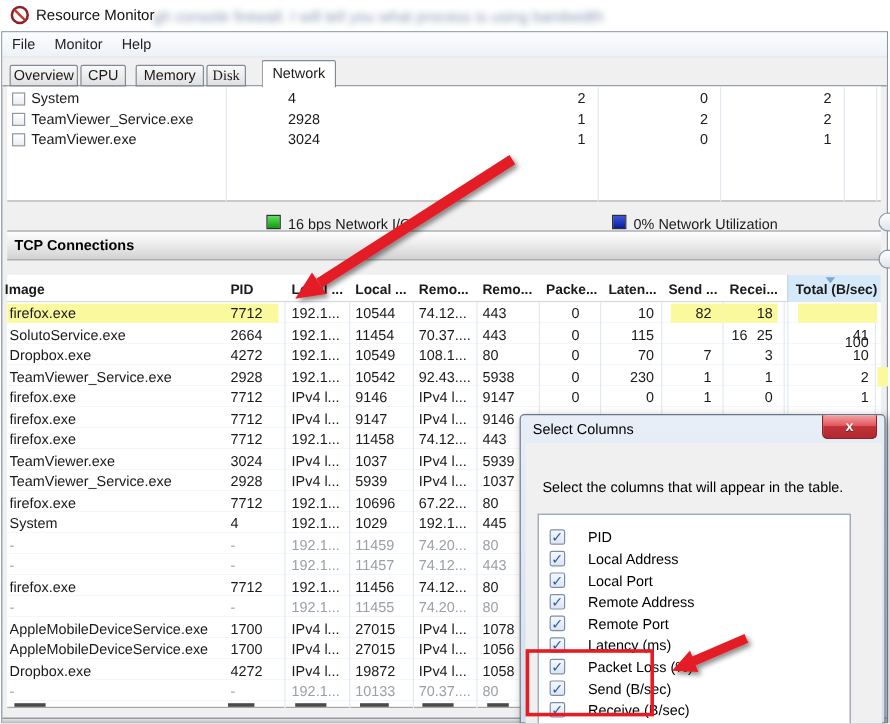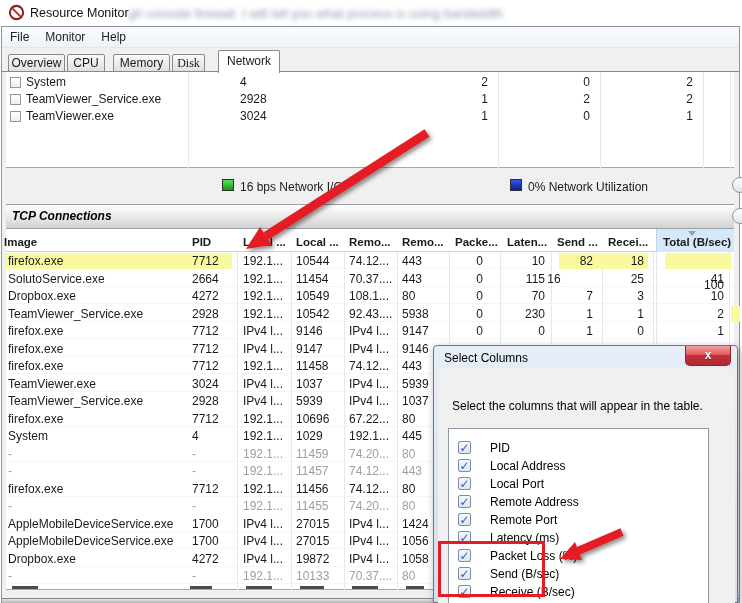--- a/index.html
+++ b/index.html
@@ -130,21 +130,21 @@
         <div class="cell right" style="left: 607px; top: 1px; width: 80px;">1</div>
       </div>
     </div>
 
   <div class="abs miniicon" style="left:222px;top:179px;background:linear-gradient(#5fe05f,#0f9c0f);"></div>
   <div class="abs" style="left:240px;top:180px;font-size:12px;">16 bps Network I/O</div>
   <div class="abs miniicon" style="left:510px;top:179px;background:linear-gradient(#3a55e0,#0a1f9e);"></div>
   <div class="abs" style="left:528px;top:180px;font-size:12px;">0% Network Utilization</div>
   <div class="roundbtn" style="left:732px;top:177px;"></div>
 
-  <div class="abs secbar" style="top:204px;height:25px;font-style:italic;">
+  <div class="abs secbar" style="top:192px;height:25px;">
     <div class="sectitle">TCP Connections</div>
   </div>
   <div class="roundbtn" style="left:732px;top:208px;"></div>
 
   <div class="abs white-area" style="left:6px;top:229px;width:728px;height:23px;border-bottom:1px solid #c9cfd6;"></div>
   <div class="abs" style="left:656px;top:229px;width:78px;height:23px;background:#d5e9fa;border-left:1px solid #bcd6ec;"></div>
   <div class="sort-tri abs" style="left:688px;top:231px;"></div>
   <div id="tcp-headers">
       <div class="th" style="left: 4px; top: 236px; width: 48px;">Image</div>
       <div class="th" style="left: 192px; top: 236px; width: 48px;">PID</div>
@@ -193,21 +193,21 @@
       </div>
       <div class="abs" style="left: 0px; top: 270.5px; width: 590px; height: 17.5px;">
         <div class="cell" style="left: 8px; top: 1px; width: 180px;">SolutoService.exe</div>
         <div class="cell" style="left: 192px; top: 1px; width: 44px;">2664</div>
         <div class="cell" style="left: 243px; top: 1px; width: 47px;">192.1...</div>
         <div class="cell" style="left: 296px; top: 1px; width: 46px;">11454</div>
         <div class="cell" style="left: 349px; top: 1px; width: 46px;">70.37....</div>
         <div class="cell" style="left: 402px; top: 1px; width: 45px;">443</div>
         <div class="cell right" style="left: 444px; top: 1px; width: 39px;">0</div>
         <div class="cell right" style="left: 494px; top: 1px; width: 51px;">115</div>
-        <div class="cell right" style="left: 533px; top: 1px; width: 42px; text-align: center;">16</div>
+        <div class="cell right" style="left: 581px; top: 1px; width: 42px;">16</div>
         <div class="cell right" style="left: 602px; top: 1px; width: 42px;">25</div>
         <div class="cell right" style="left: 656px; top: 1px; width: 68px;">41</div>
       </div>
       <div class="abs" style="left: 0px; top: 288px; width: 742px; height: 17.5px;">
         <div class="cell" style="left: 8px; top: 1px; width: 180px;">Dropbox.exe</div>
         <div class="cell" style="left: 192px; top: 1px; width: 44px;">4272</div>
         <div class="cell" style="left: 243px; top: 1px; width: 47px;">192.1...</div>
         <div class="cell" style="left: 296px; top: 1px; width: 46px;">10549</div>
         <div class="cell" style="left: 349px; top: 1px; width: 46px;">108.1...</div>
         <div class="cell" style="left: 402px; top: 1px; width: 45px;">80</div>
@@ -323,21 +323,21 @@
         <div class="cell dim" style="left: 296px; top: 1px; width: 46px;">11455</div>
         <div class="cell dim" style="left: 349px; top: 1px; width: 46px;">74.20...</div>
         <div class="cell dim" style="left: 402px; top: 1px; width: 45px;">80</div>
       </div>
       <div class="abs" style="left: 0px; top: 515.5px; width: 742px; height: 17.5px;">
         <div class="cell" style="left: 8px; top: 1px; width: 180px;">AppleMobileDeviceService.exe</div>
         <div class="cell" style="left: 192px; top: 1px; width: 44px;">1700</div>
         <div class="cell" style="left: 243px; top: 1px; width: 47px;">IPv4 l...</div>
         <div class="cell" style="left: 296px; top: 1px; width: 46px;">27015</div>
         <div class="cell" style="left: 349px; top: 1px; width: 46px;">IPv4 l...</div>
-        <div class="cell" style="left: 402px; top: 1px; width: 45px;">1424</div>
+        <div class="cell" style="left: 402px; top: 1px; width: 45px;">1078</div>
       </div>
       <div class="abs" style="left: 0px; top: 533px; width: 742px; height: 17.5px;">
         <div class="cell" style="left: 8px; top: 1px; width: 180px;">AppleMobileDeviceService.exe</div>
         <div class="cell" style="left: 192px; top: 1px; width: 44px;">1700</div>
         <div class="cell" style="left: 243px; top: 1px; width: 47px;">IPv4 l...</div>
         <div class="cell" style="left: 296px; top: 1px; width: 46px;">27015</div>
         <div class="cell" style="left: 349px; top: 1px; width: 46px;">IPv4 l...</div>
         <div class="cell" style="left: 402px; top: 1px; width: 45px;">1056</div>
       </div>
       <div class="abs" style="left: 0px; top: 550.5px; width: 742px; height: 17.5px;">

